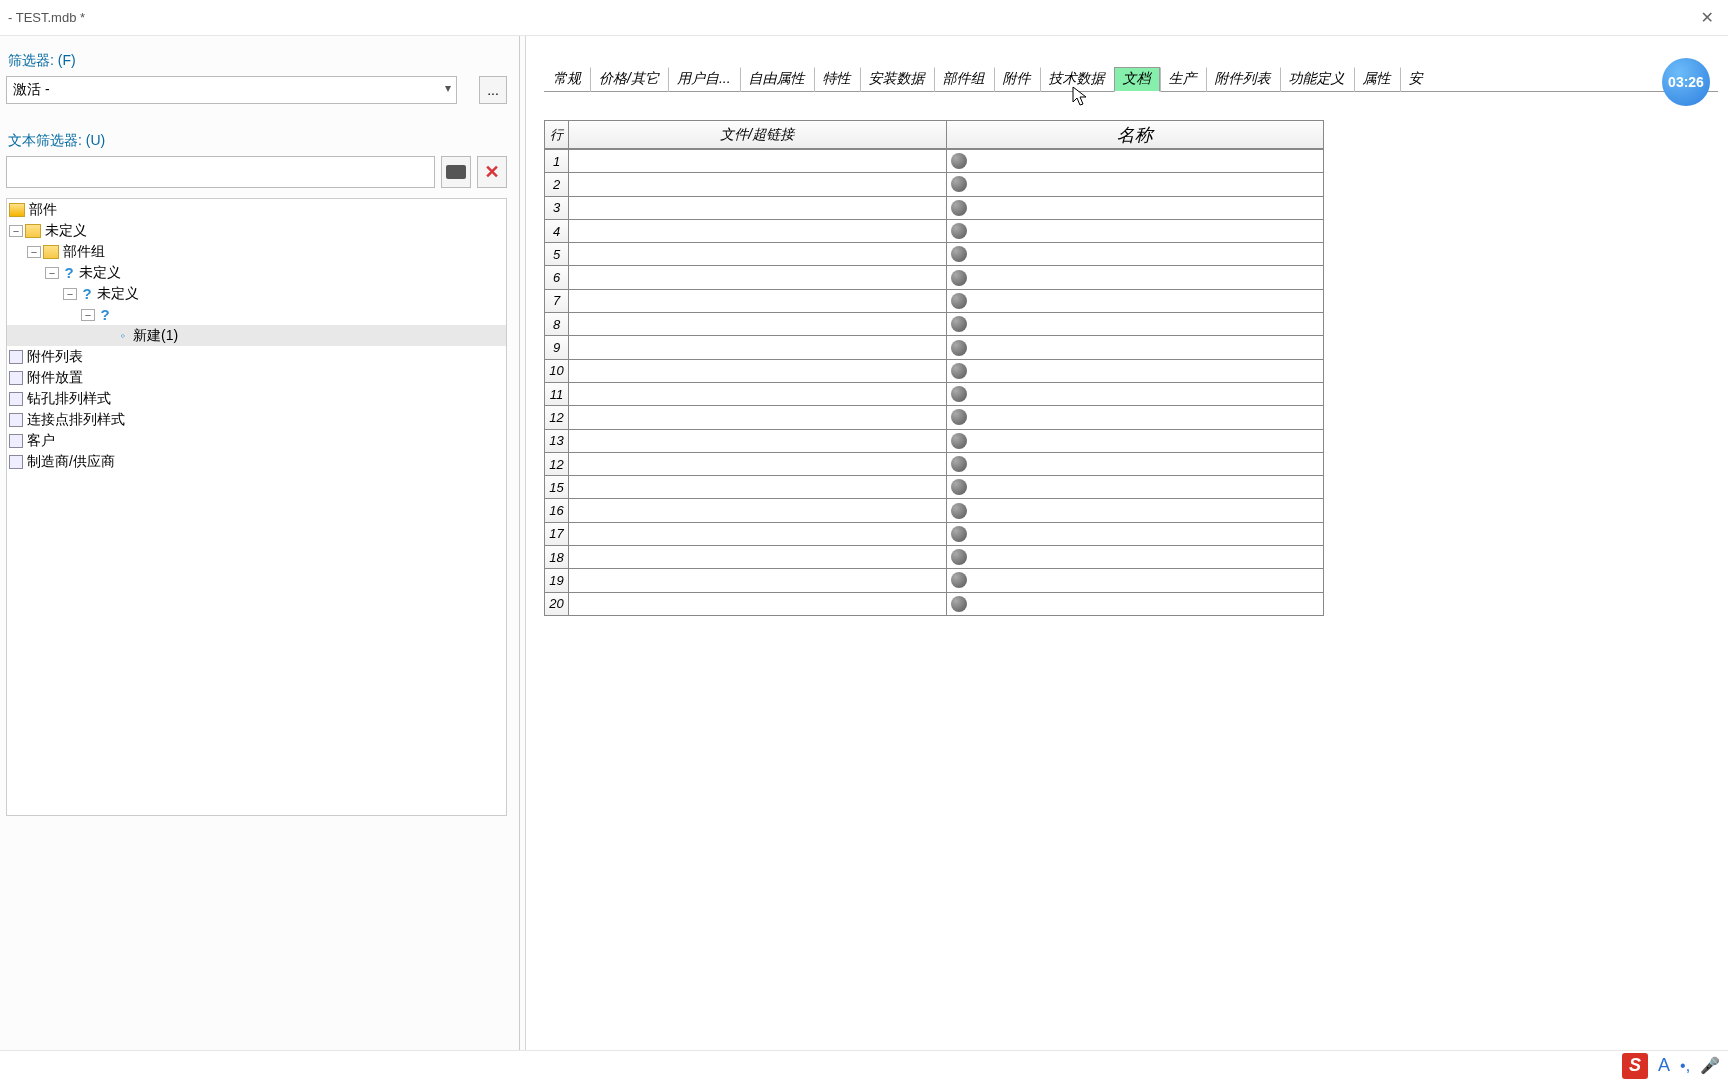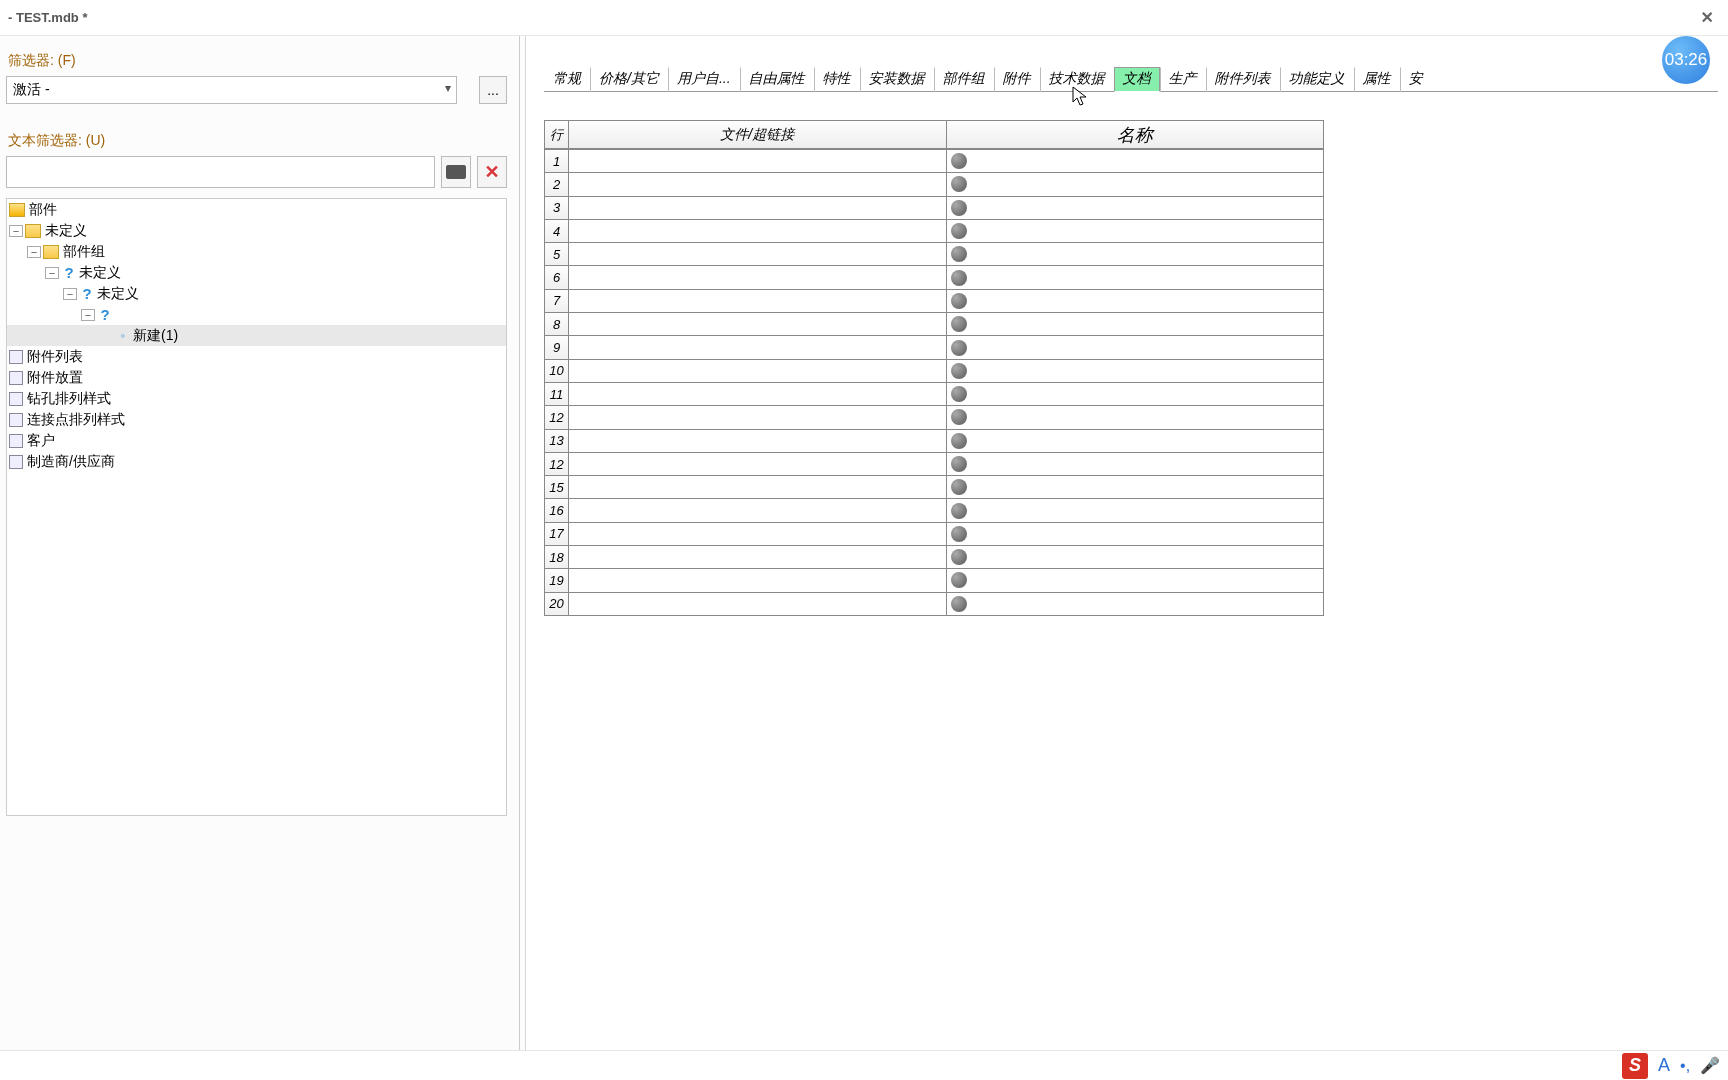--- a/index.html
+++ b/index.html
@@ -1,31 +1,31 @@
 <!DOCTYPE html>
 <html><head>
 <meta charset="utf-8">
 <style>
 * { margin: 0; padding: 0; box-sizing: border-box; font-family: "Microsoft YaHei", "SimSun", Arial, sans-serif; }
 body { background: #fff; width: 1728px; height: 1080px; overflow: hidden; position: relative; }
 
 
-.titlebar { height: 36px; background: #fff; display: flex; align-items: center; padding: 0 8px; border-bottom: 1px solid #e8e8e8; justify-content: space-between; font-weight: bold; }
+.titlebar { height: 36px; background: #fff; display: flex; align-items: center; padding: 0 8px; border-bottom: 1px solid #e8e8e8; justify-content: space-between; }
 .titlebar-left { font-size: 13px; color: #555; }
 .titlebar-right { display: flex; align-items: center; gap: 18px; }
 .close-x { font-size: 16px; color: #666; padding: 0 6px; }
 
 
 .main { display: flex; height: calc(100% - 36px - 30px); }
 
 
 .left-panel { width: 520px; border-right: 1px solid #ccc; display: flex; flex-direction: column; padding: 8px 6px 0 0; background: #fcfcfc; }
 .left-inner { padding: 0 6px; }
 
-.lbl { font-size: 14px; color: #a16207; margin: 8px 0 6px 2px; display: block; }
+.lbl { font-size: 14px; color: #0369a1; margin: 8px 0 6px 2px; display: block; }
 
 .row { display: flex; align-items: center; gap: 22px; margin-bottom: 21px; }
 .select-box { flex: 1; position: relative; }
 .select-box input { width: 100%; height: 28px; border: 1px solid #bbb; padding: 2px 26px 2px 6px; font-size: 14px; background: #fff; }
 .select-chev { position: absolute; right: 6px; top: 5px; color: #555; font-size: 12px; pointer-events: none; }
 .dots-btn { width: 28px; height: 28px; border: 1px solid #bbb; background: #f5f5f5; font-size: 14px; display: flex; align-items: center; justify-content: center; }
 
 .text-filter-row { display: flex; align-items: center; gap: 6px; }
 .text-filter-row input { flex: 1; height: 32px; border: 1px solid #bbb; padding: 2px 6px; font-size: 14px; }
 .icon-btn { width: 30px; height: 32px; border: 1px solid #bbb; background: #f5f5f5; display: flex; align-items: center; justify-content: center; }
@@ -63,21 +63,21 @@
 .col-num { width: 24px; border-right: 1px solid #888; display: flex; align-items: center; justify-content: center; font-size: 13px; }
 .col-file { flex: 1; border-right: 1px solid #888; display: flex; align-items: center; justify-content: center; font-size: 14px; }
 .col-name { flex: 1; display: flex; align-items: center; justify-content: center; font-size: 18px; }
 .grid-row { display: flex; height: 23.3px; border-top: 1px solid #888; }
 .grid-row .rn { width: 24px; border-right: 1px solid #888; display: flex; align-items: center; justify-content: center; font-size: 13px; background: linear-gradient(#fdfdfd,#f0f0f0); }
 .grid-row .c-file { flex: 1; border-right: 1px solid #888; display: flex; align-items: center; padding: 0 4px; }
 .grid-row .c-name { flex: 1; display: flex; align-items: center; padding: 0 4px; }
 .globe { width: 16px; height: 16px; border-radius: 50%; background: radial-gradient(circle at 30% 30%, #aaa, #555); display: inline-block; }
 
 
-.clock { position: absolute; right: 18px; top: 36px; width: 48px; height: 48px; border-radius: 50%; background: radial-gradient(circle at 35% 30%, #6cbcf9, #2f7fe0); color: #fff; font-size: 17px; display: flex; align-items: center; justify-content: center; font-weight: normal; }
+.clock { position: absolute; right: 18px; top: 58px; width: 48px; height: 48px; border-radius: 50%; background: radial-gradient(circle at 35% 30%, #6cbcf9, #2f7fe0); color: #fff; font-size: 14px; display: flex; align-items: center; justify-content: center; font-weight: bold; }
 
 
 .cursor { position: absolute; left: 1072px; top: 86px; pointer-events: none; }
 
 
 .taskbar { position: absolute; right: 0; bottom: 0; height: 30px; display: flex; align-items: center; gap: 10px; padding: 0 8px; background: #fff; border-top: 1px solid #e6e6e6; width: 100%; justify-content: flex-end; }
 .ime-s { width: 26px; height: 26px; background: #d93025; color: #fff; font-style: italic; font-weight: bold; font-size: 18px; display: flex; align-items: center; justify-content: center; border-radius: 3px; }
 .ime-a { color: #2b6fd6; font-size: 18px; }
 .ime-comma { color: #2b6fd6; font-size: 16px; }
 .ime-mic { color: #2b6fd6; font-size: 16px; }

